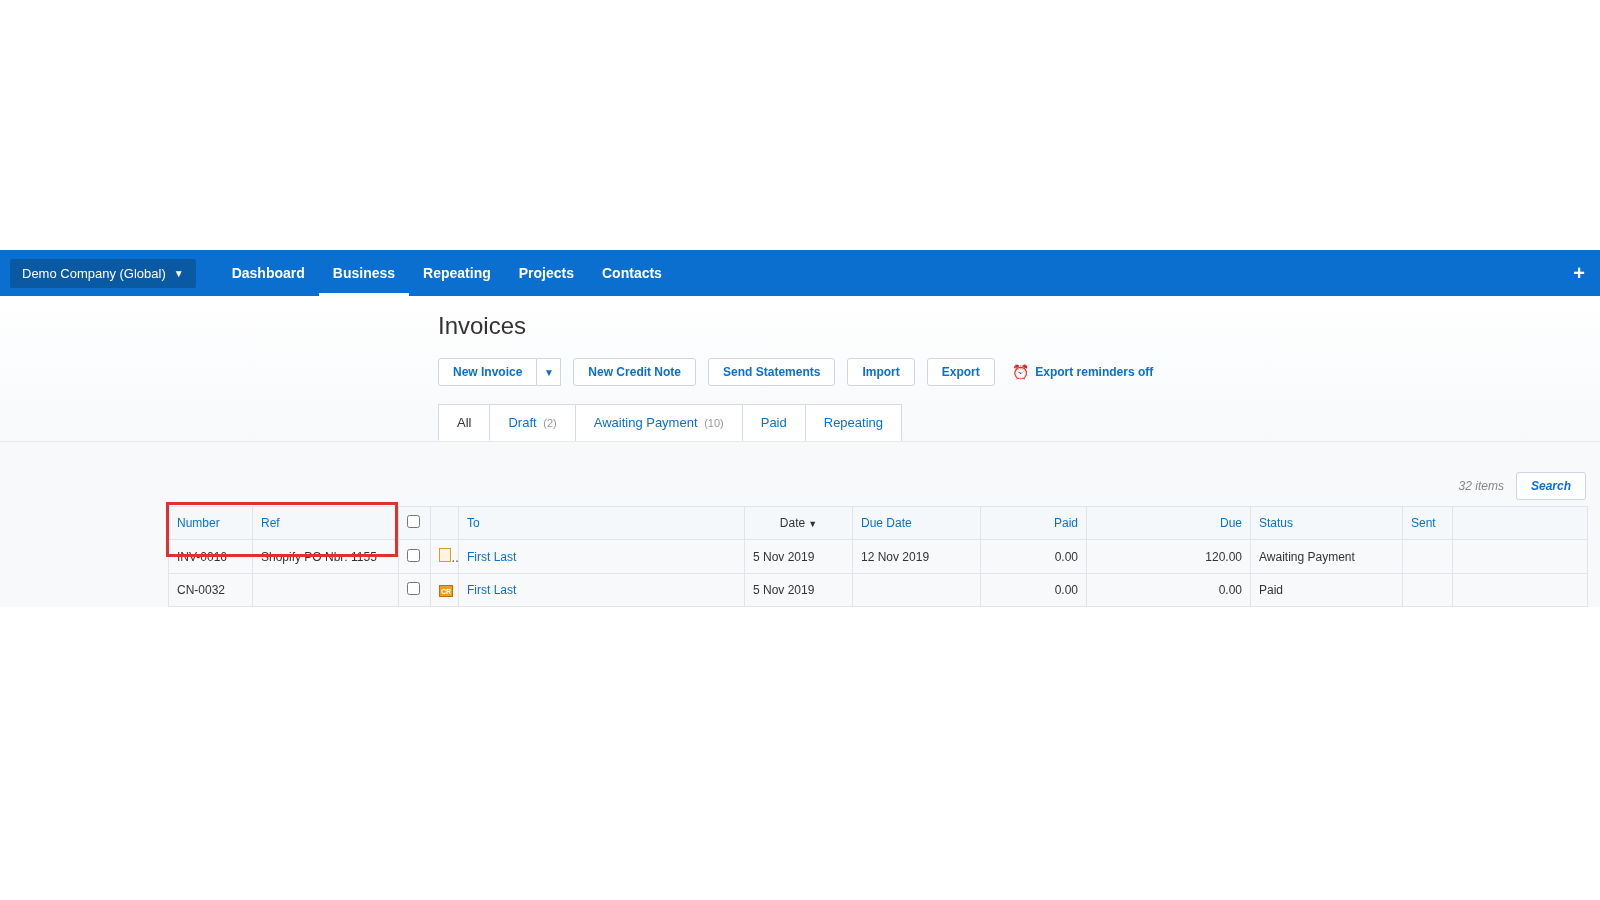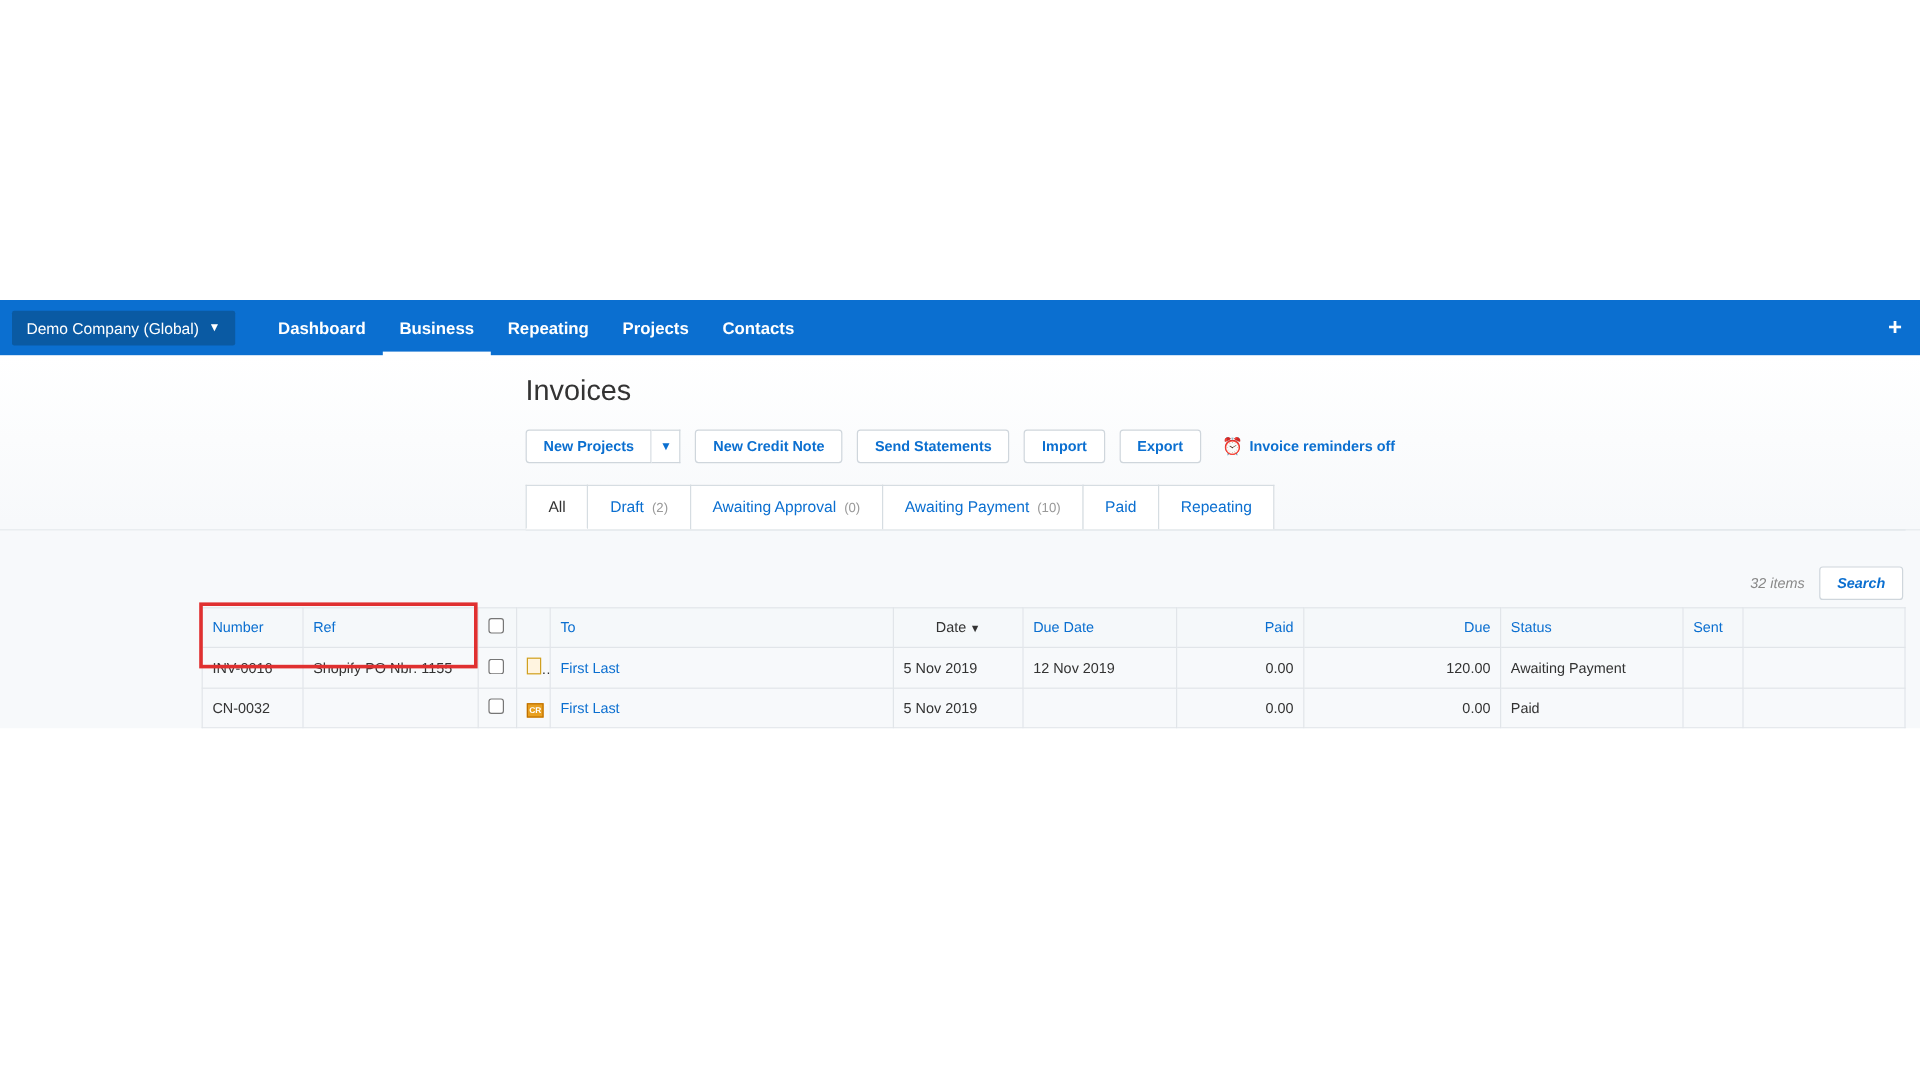--- a/index.html
+++ b/index.html
@@ -70,44 +70,40 @@
   <div class="nav-item">Contacts</div>
   <div class="plus">+</div>
 </div>
 
 <div class="page-area">
   <div class="content">
     <h1 class="page-title">Invoices</h1>
 
     <div class="button-row">
       <div class="btn-split">
-        <span class="btn">New Projects</span>
+        <span class="btn">New Invoice</span>
         <span class="dd">▼</span>
       </div>
       <span class="btn">New Credit Note</span>
       <span class="btn">Send Statements</span>
       <span class="btn">Import</span>
       <span class="btn">Export</span>
       <span class="reminders">
         <span class="clock">⏰</span>
-        <span>Invoice reminders off</span>
+        <span>Export reminders off</span>
       </span>
     </div>
 
     <div class="tabs">
       <div class="tab active">
         <span>All</span>
       </div>
       <div class="tab">
         <span>Draft</span>
         <span class="count">(2)</span>
-      </div>
-      <div class="tab">
-        <span>Awaiting Approval</span>
-        <span class="count">(0)</span>
       </div>
       <div class="tab">
         <span>Awaiting Payment</span>
         <span class="count">(10)</span>
       </div>
       <div class="tab">
         <span>Paid</span>
       </div>
       <div class="tab">
         <span>Repeating</span>

